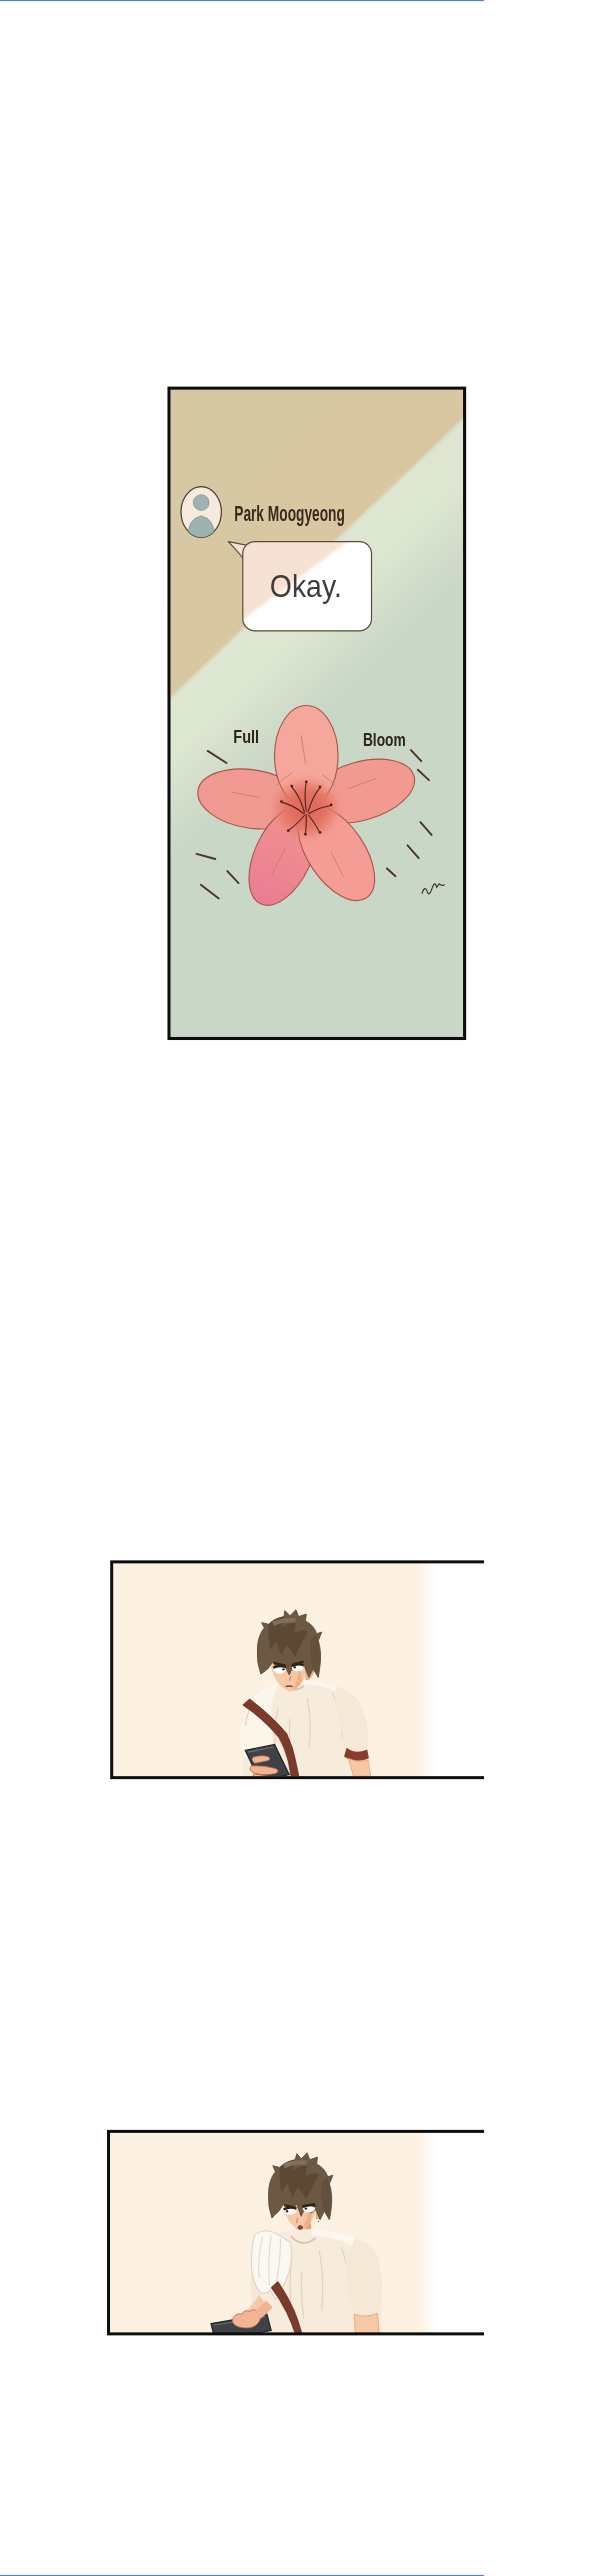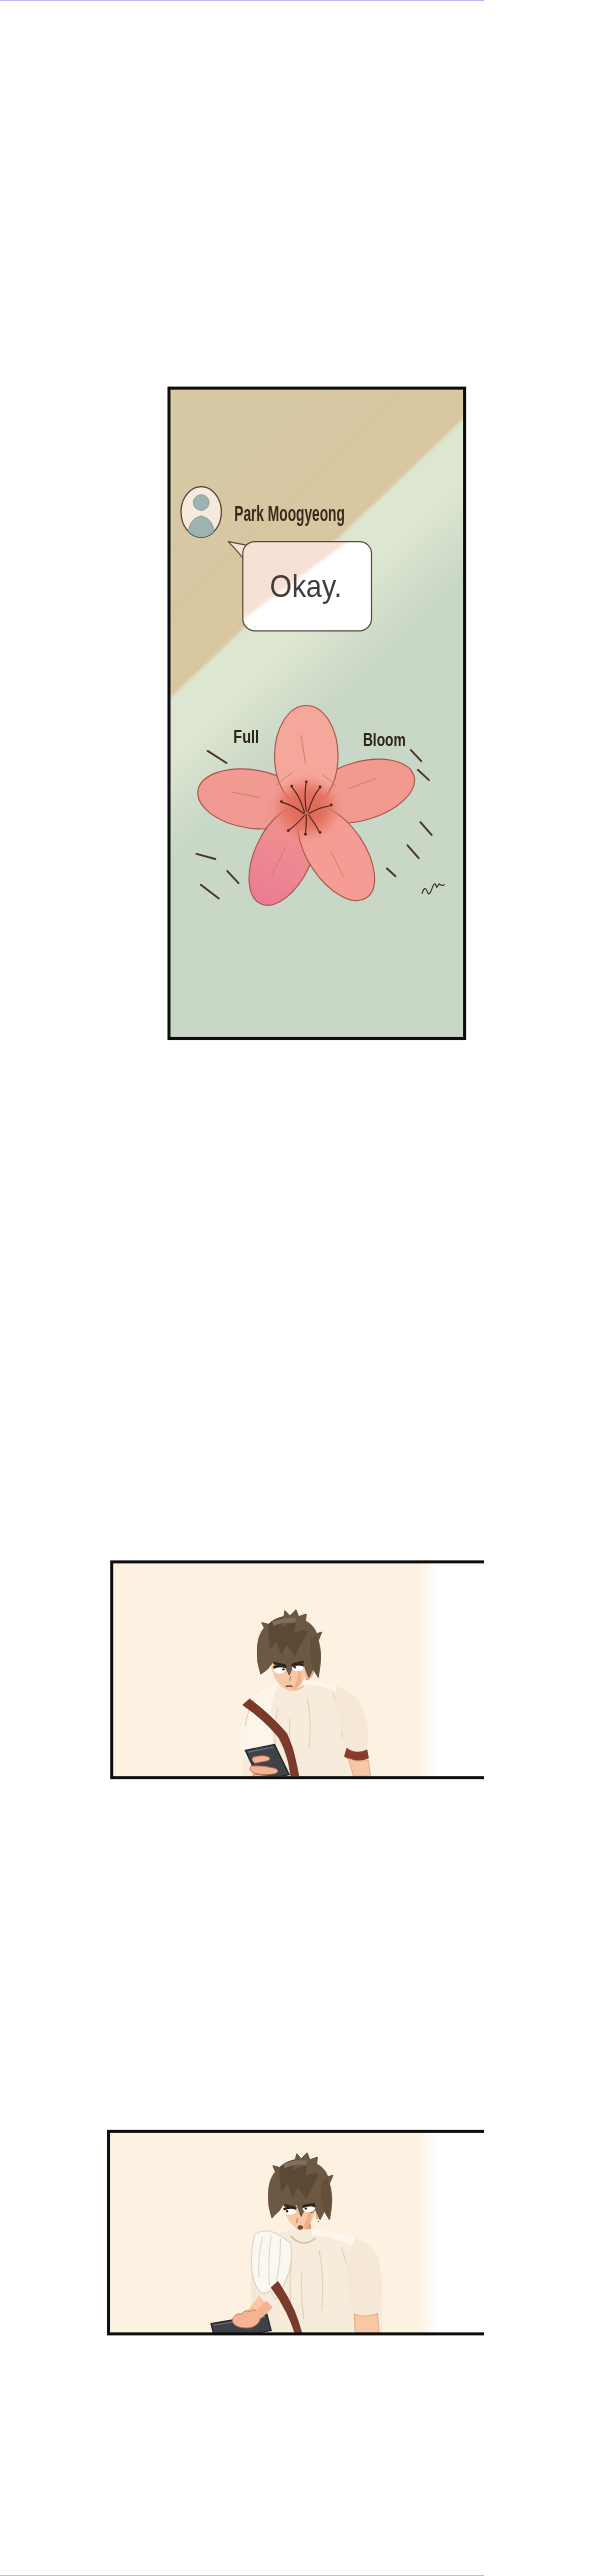--- a/index.html
+++ b/index.html
@@ -1,16 +1,16 @@
 <!DOCTYPE html>
 <html style="font-size:13.7px"><head>
 <meta charset="utf-8">
 <style>
   html,body{margin:0;padding:0;background:#ffffff;}
-  #page{position:relative;width:484px;height:2576px;background:#c4b5fd;overflow:hidden;
+  #page{position:relative;width:484px;height:2576px;background:#3b82f6;overflow:hidden;
         font-family:"Liberation Sans", sans-serif;}
   svg{position:absolute;top:0;left:0;}
 </style>
 </head>
 <body>
 <div id="page">
 <svg width="592" height="2576" viewBox="0 0 690 3000">
 <defs>
   <clipPath id="clipP1">
           <rect x="199" y="453" width="341" height="755"></rect>

